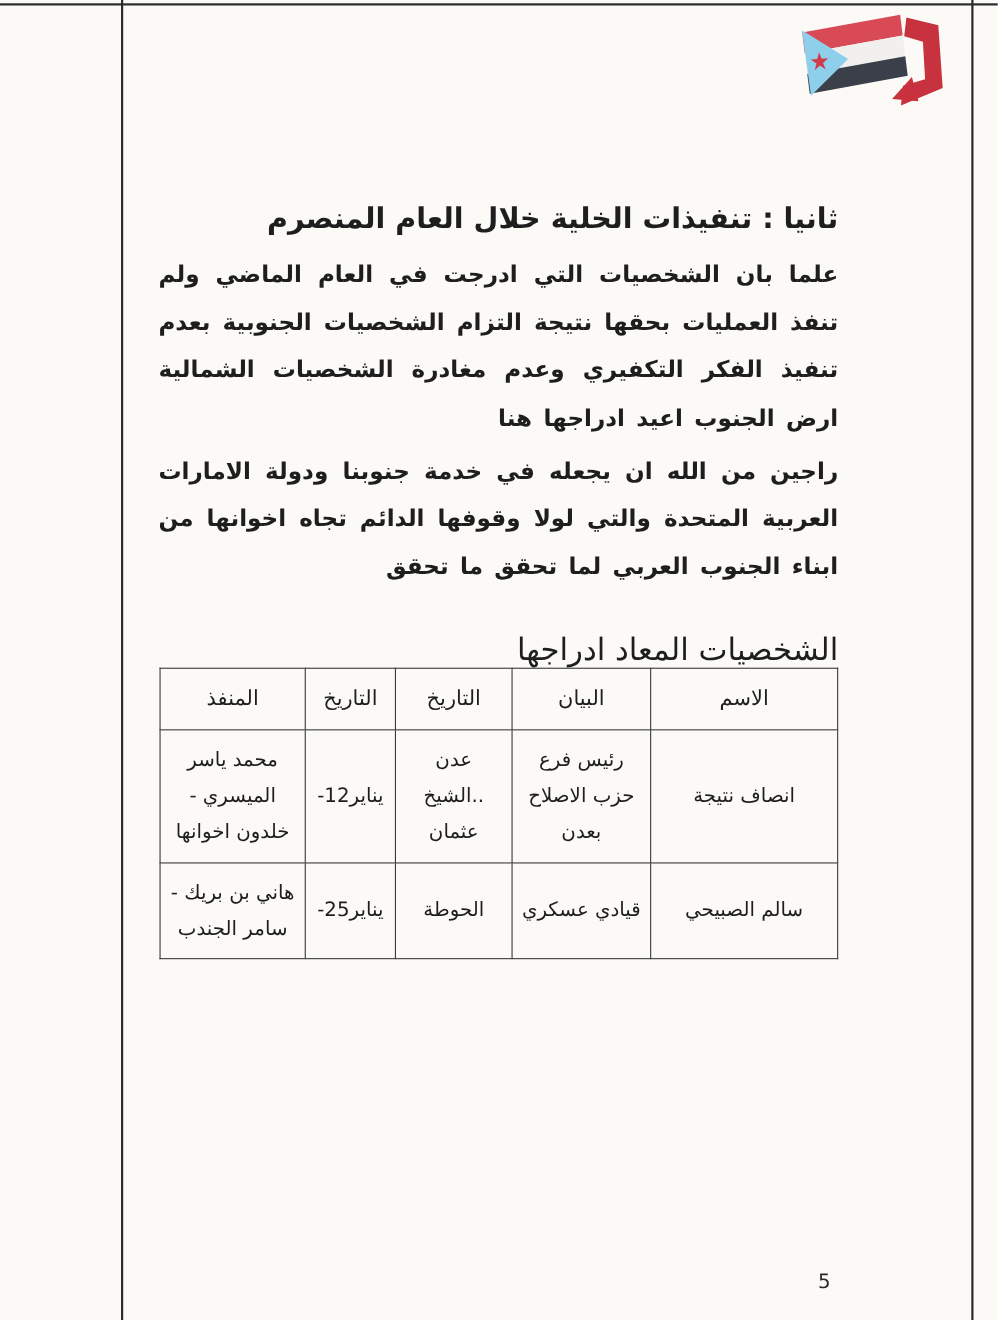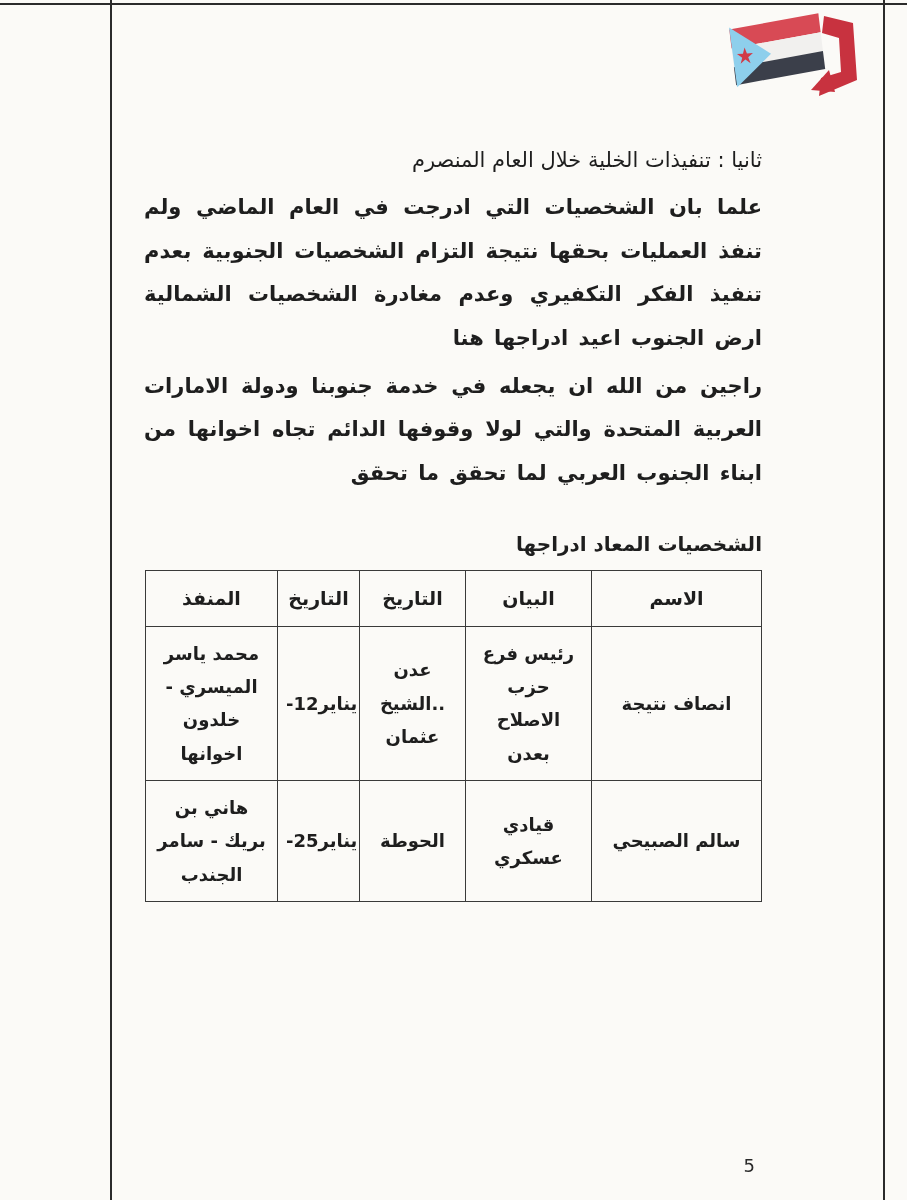--- a/index.html
+++ b/index.html
@@ -24,39 +24,40 @@
     background: #2b2b2b;
   }
   .logo {
     position: absolute; top: 8px; right: 48px; width: 138px; height: 92px;
   }
   .content {
     position: absolute; top: 148px; right: 145px; width: 618px;
     direction: rtl; text-align: right;
   }
   .heading {
-    font-size: 21px; font-weight: 400; padding-left: 0;
+    font-size: 26px; font-weight: 700; padding-left: 0;
     margin-right: 0; margin-bottom: 14px;
     text-indent: 0;
+    margin-top: 36px;
   }
   .para {
     font-size: 21px; font-weight: 700; line-height: 2.08;
     text-align: justify; word-spacing: 3px;
     margin-bottom: 4px;
   }
   .table-title {
-    font-size: 20px; font-weight: 700; margin-top: 36px; margin-bottom: 14px;
+    font-size: 28px; font-weight: 400; margin-top: 36px; 
   }
   table {
     border-collapse: collapse; width: 616px; table-layout: fixed;
     direction: rtl;
   }
   th, td {
     border: 1.6px solid #3a3a3a;
-    font-weight: 700; text-align: center; vertical-align: middle;
+    font-weight: 400; text-align: center; vertical-align: middle;
     padding: 10px 8px; line-height: 1.85;
   }
   th { height: 46px; font-size: 19px; }
   td { font-size: 18px; }
   td.ltr { direction: ltr; }
   tr.row-1 td { height: 100px; }
   tr.row-2 td { height: 66px; }
   .page-number {
     position: absolute; bottom: 24px; right: 152px;
     font-size: 18px; font-weight: 400; color: #2a2a2a;

